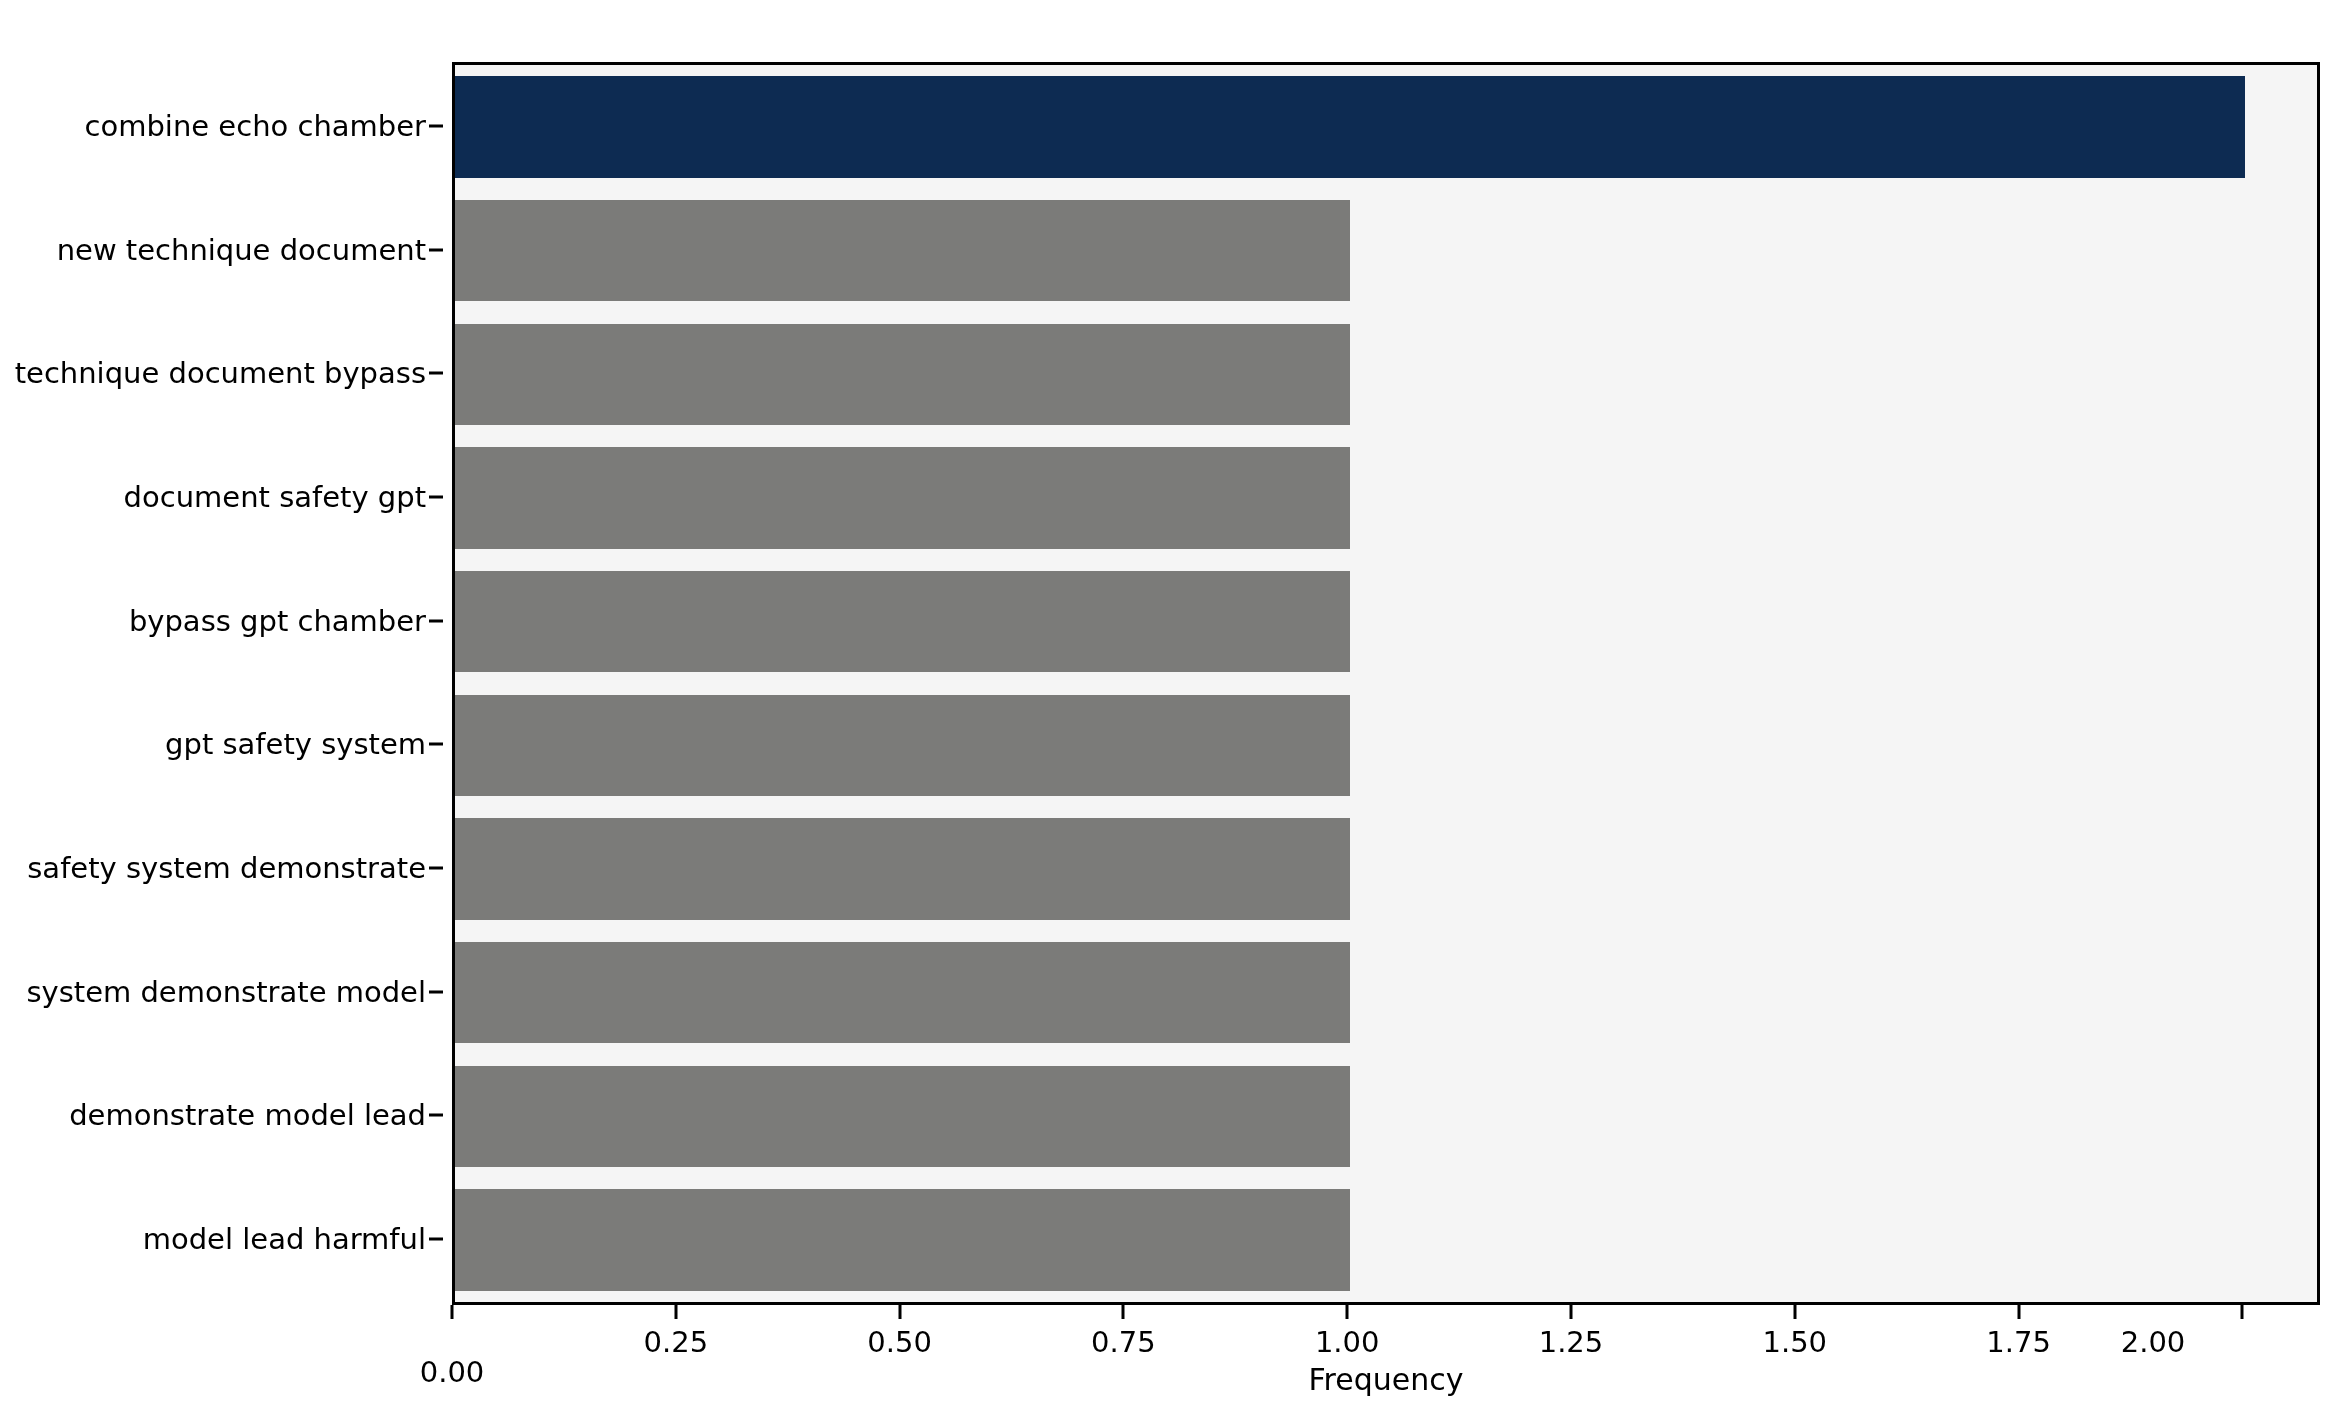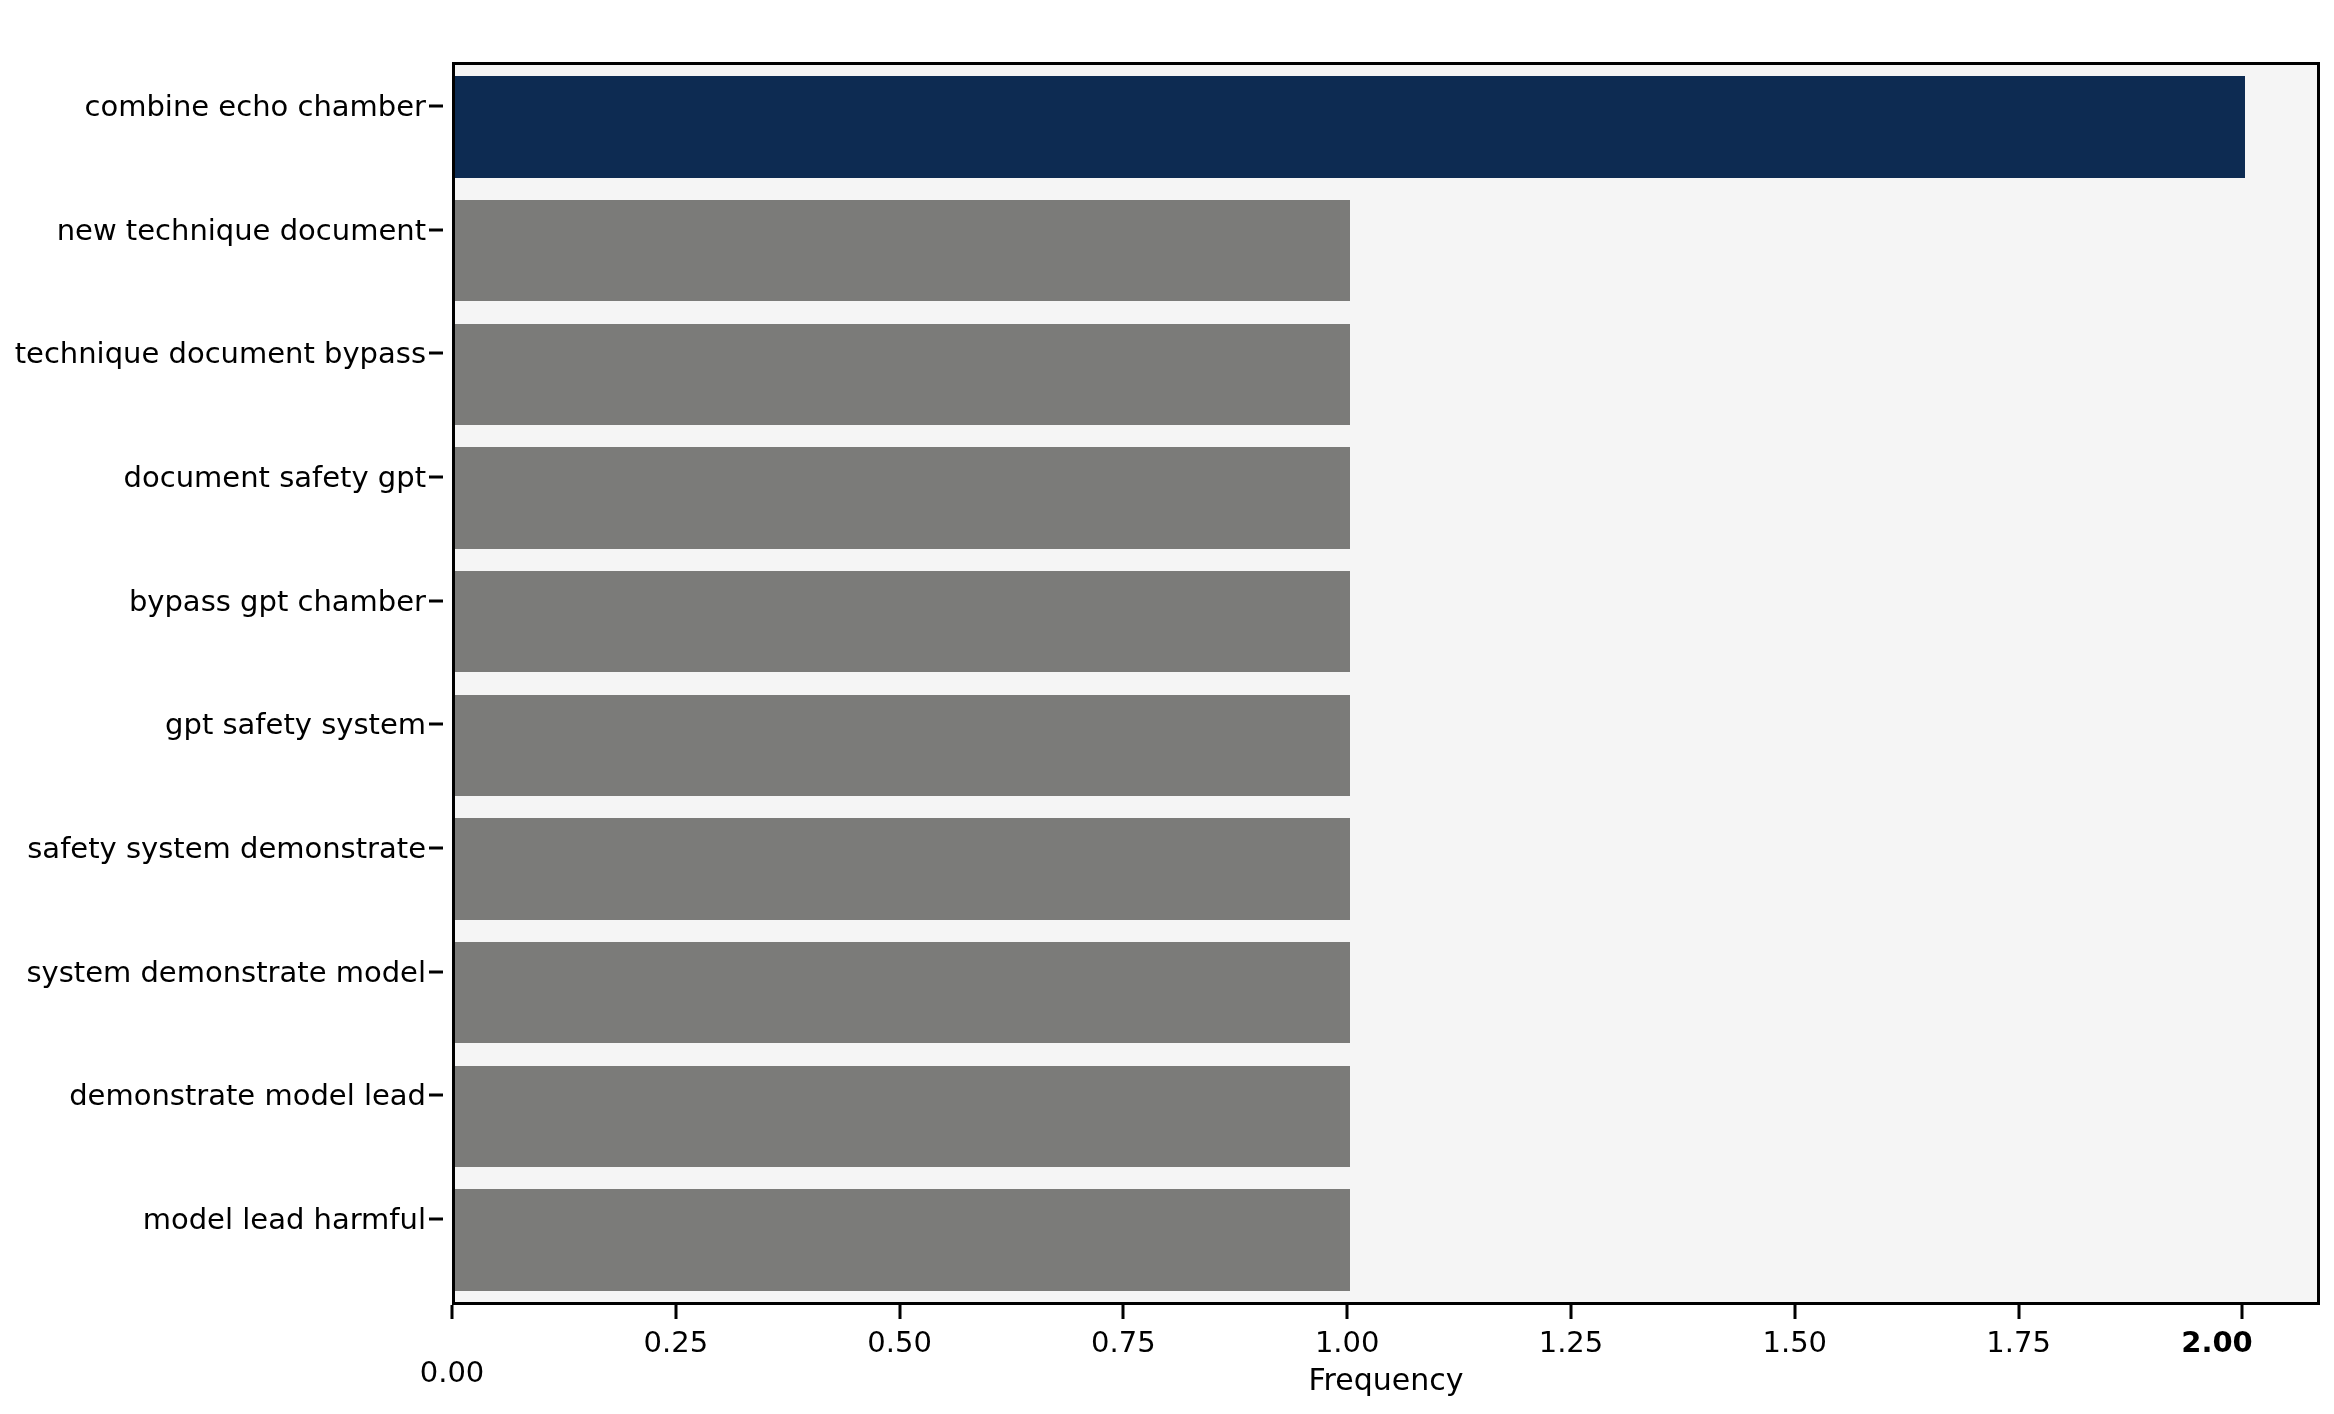--- a/index.html
+++ b/index.html
@@ -56,21 +56,21 @@
   .bar {
     position: absolute;
     left: 0;
     top: 0;
     height: 100%;
   }
   
   #ylabels-layer {
     position: absolute;
     left: 0;
-    top: 44px;
+    top: 64px;
     width: 452px;
     height: 1243px;
   }
   .ylabel {
     position: absolute;
     right: 26px;
     text-align: right;
     font-size: 29px;
     color: #000000;
     white-space: nowrap;
@@ -194,17 +194,17 @@
       <div class="xlabel-tick" style="left: 671.394px;">0.75</div>
       <div class="xtick-mark" style="left: 895.192px;"></div>
       <div class="xlabel-tick" style="left: 895.192px;">1.00</div>
       <div class="xtick-mark" style="left: 1118.99px;"></div>
       <div class="xlabel-tick" style="left: 1118.99px;">1.25</div>
       <div class="xtick-mark" style="left: 1342.79px;"></div>
       <div class="xlabel-tick" style="left: 1342.79px;">1.50</div>
       <div class="xtick-mark" style="left: 1566.59px;"></div>
       <div class="xlabel-tick" style="left: 1566.59px;">1.75</div>
       <div class="xtick-mark" style="left: 1790.38px;"></div>
-      <div class="xlabel-tick" style="left: 1765px; font-weight: bold;">2.00</div>
+      <div class="xlabel-tick" style="left: 1701px;">2.00</div>
     </div>
 
   <div id="xaxis-title">Frequency</div>
 </div>
 
 </body></html>

